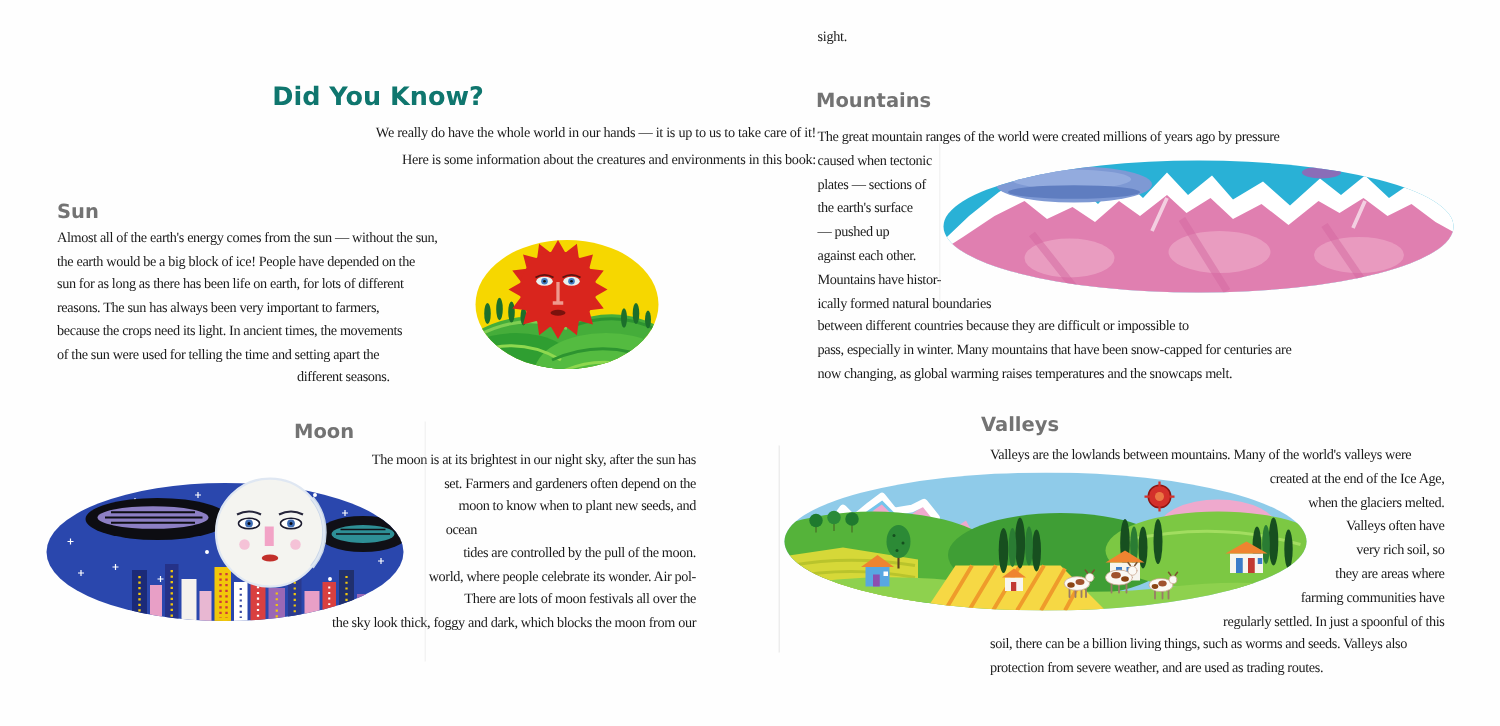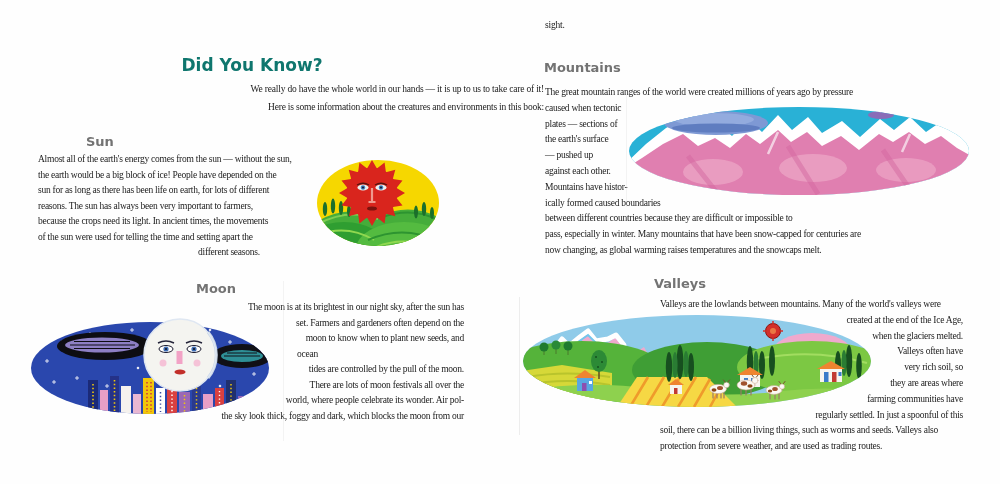--- a/index.html
+++ b/index.html
@@ -11,21 +11,21 @@
   
   .book-title {
     left:0; top:55px; width:504px; text-align:center;
     font-family:"DejaVu Sans", sans-serif; font-weight:700; font-size:17px; color:#0f766e;
   }
   .intro { left:0; top:81px; width:504px; text-align:right; font-size:9.5px; letter-spacing:-0.2px;margin-left:40px; }
   .intro .iline { line-height:17.5px; }
   .sec-heading {
     font-family:"DejaVu Sans", sans-serif; font-weight:700; font-size:13px; color:#737373;
   }
-  .h-sun { left:38px; top:134px;margin-left:48px; }
+  .h-sun { left:38px; top:134px; }
   .h-moon { left:196px; top:281px; }
   .h-mountains { left:544px; top:60px; }
   .h-valleys { left:654px; top:276px;text-align:right; }
   .carryover { left:545px; top:20px; font-size:9.5px; letter-spacing:-0.2px; }
   .lines { font-size:9.5px; letter-spacing:-0.25px; }
   .tline { line-height:15.5px; white-space:nowrap; }
   .sun-lines { left:38px; top:152px; width:430px; }
   .sun-lines .tline:nth-child(7) { padding-left:160px; }
   .moon-lines { left:178px; top:300px; width:286px; text-align:right; }
   .moon-lines .tline:nth-child(4) { margin-right:146px; }
@@ -109,22 +109,22 @@
       </g>
     </svg>
 
     <div class="abs sec-heading h-moon">Moon</div>
     <div class="abs lines moon-lines">
         <div class="tline">The moon is at its brightest in our night sky, after the sun has</div>
         <div class="tline">set. Farmers and gardeners often depend on the</div>
         <div class="tline">moon to know when to plant new seeds, and</div>
         <div class="tline">ocean</div>
         <div class="tline">tides are controlled by the pull of the moon.</div>
+        <div class="tline">world, where people celebrate its wonder. Air pol-</div>
         <div class="tline">There are lots of moon festivals all over the</div>
-        <div class="tline">world, where people celebrate its wonder. Air pol-</div>
         <div class="tline">the sky look thick, foggy and dark, which blocks the moon from our</div>
       </div>
 
     <svg class="abs" style="left:30px; top:316px;" width="240" height="101" viewBox="0 0 240 101" aria-hidden="true">
       <defs>
           <clipPath id="moonClip">
             <ellipse cx="120" cy="52" rx="119" ry="46"></ellipse>
           </clipPath>
         </defs>
       <ellipse cx="120" cy="52" rx="119" ry="46" fill="#2a47ad"></ellipse>
@@ -207,21 +207,21 @@
 
     <div class="abs sec-heading h-mountains">Mountains</div>
     <div class="abs lines mountains-lines">
         <div class="tline">The great mountain ranges of the world were created millions of years ago by pressure</div>
         <div class="tline">caused when tectonic</div>
         <div class="tline">plates — sections of</div>
         <div class="tline">the earth's surface</div>
         <div class="tline">— pushed up</div>
         <div class="tline">against each other.</div>
         <div class="tline">Mountains have histor-</div>
-        <div class="tline">ically formed caused boundaries</div>
+        <div class="tline">ically formed natural boundaries</div>
         <div class="tline">between different countries because they are difficult or impossible to</div>
         <div class="tline">pass, especially in winter. Many mountains that have been snow-capped for centuries are</div>
         <div class="tline">now changing, as global warming raises temperatures and the snowcaps melt.</div>
       </div>
 
     <svg class="abs" style="left:628px; top:106px;" width="342" height="90" viewBox="0 0 342 90" aria-hidden="true">
       <defs>
           <clipPath id="mtnClip">
             <ellipse cx="171" cy="45" rx="170" ry="44"></ellipse>
           </clipPath>

